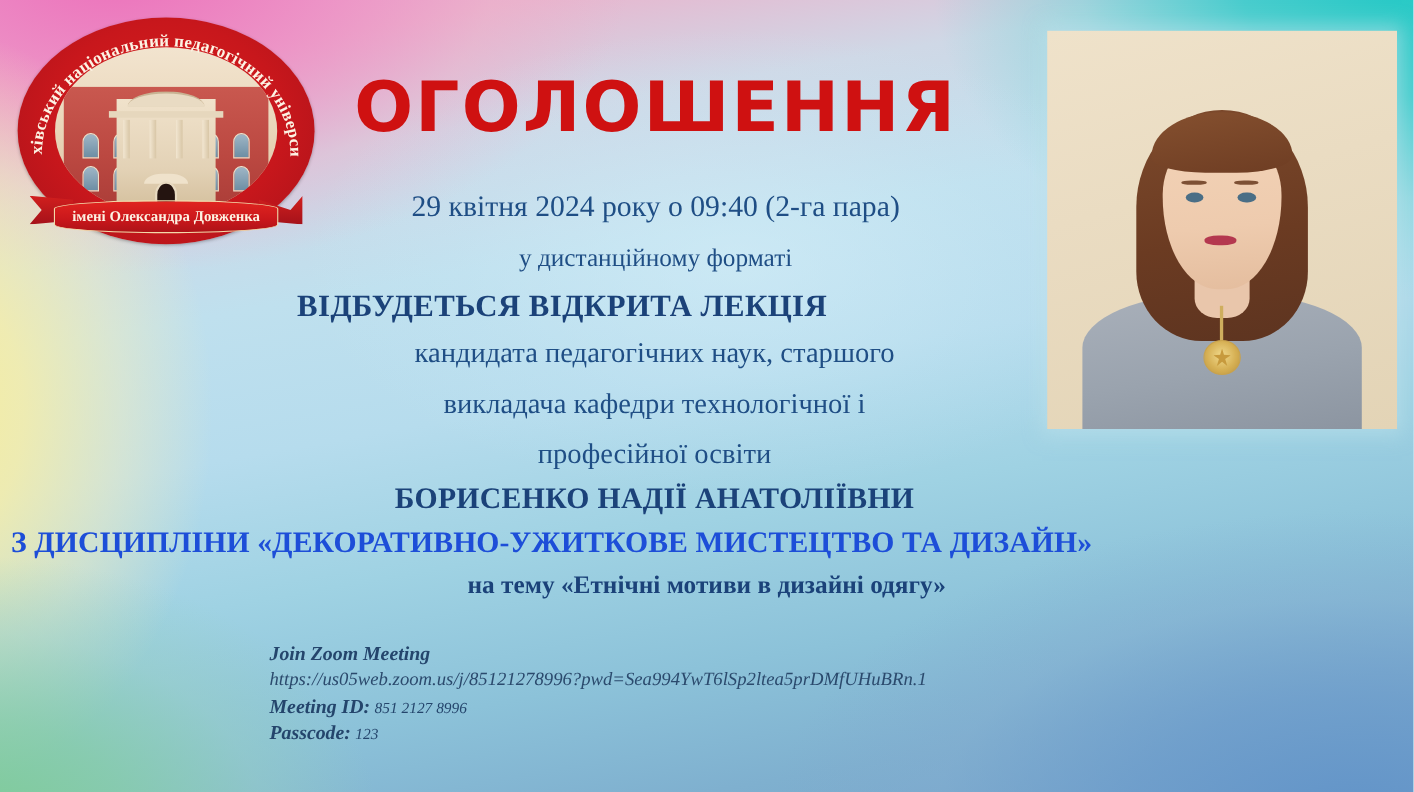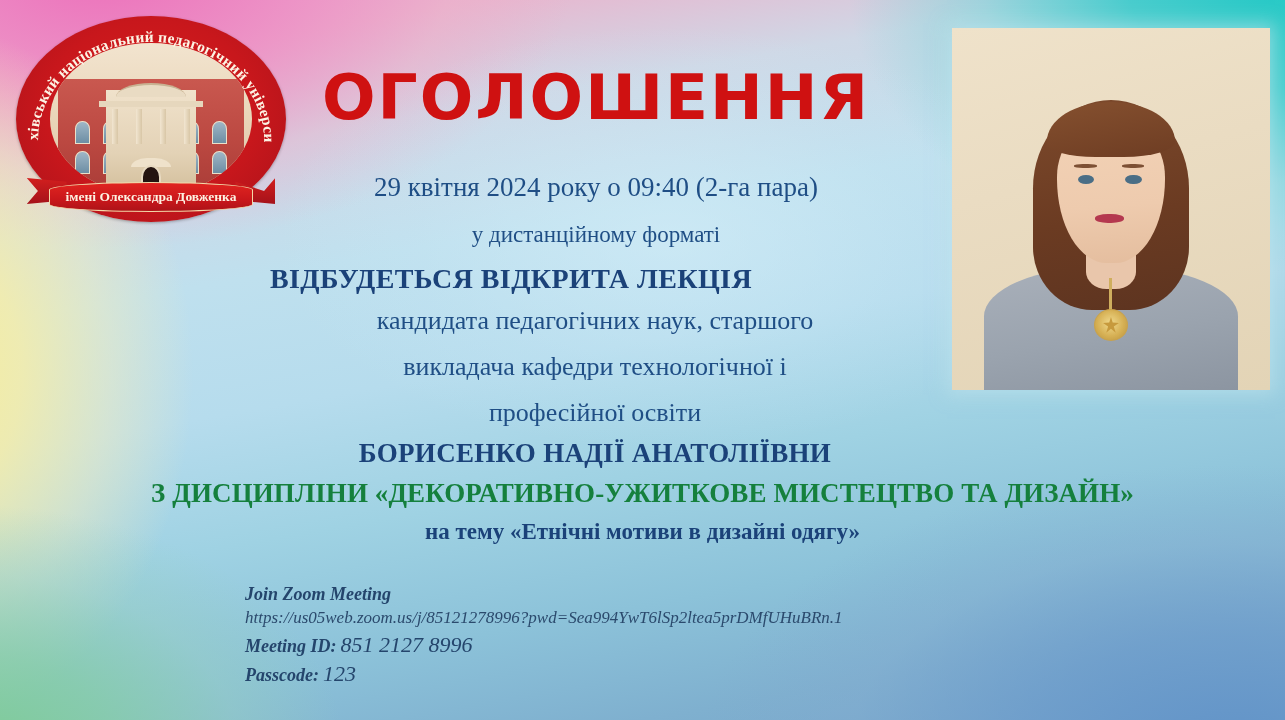--- a/index.html
+++ b/index.html
@@ -302,39 +302,39 @@
     white-space: nowrap;
   }
 
   .line-date   { left: 286px; top: 172px; width: 620px; text-align: center; font-size: 27px; }
   .line-format { left: 286px; top: 222px; width: 620px; text-align: center; font-size: 23px; }
   .line-lecture{ left: 270px; top: 263px; width: 650px; font-size: 28px; font-weight: 700; color: #1b4279; letter-spacing: 0.4px; }
   .line-deg1   { left: 250px; top: 306px; width: 690px; text-align: center; font-size: 26px; }
   .line-deg2   { left: 250px; top: 352px; width: 690px; text-align: center; font-size: 26px; }
   .line-deg3   { left: 250px; top: 398px; width: 690px; text-align: center; font-size: 26px; }
   .line-name   { left: 250px; top: 438px; width: 690px; text-align: center; font-size: 27px; font-weight: 700; color: #1b4279; letter-spacing: 0.3px; }
-  .line-subject{ left: 10px;  top: 478px; width: 1265px; text-align: center; font-size: 27px; font-weight: 700; color: #15803d; letter-spacing: 0.1px; }
+  .line-subject{ left: 10px;  top: 478px; width: 1265px; text-align: left; font-size: 27px; font-weight: 700; color: #1d4ed8; letter-spacing: 0.1px; }
   .line-topic  { left: 180px; top: 519px; width: 925px; text-align: center; font-size: 23px; font-weight: 700; color: #1b4279; }
   .line-groups { left: 180px; top: 554px; width: 925px; text-align: center; font-size: 23px; font-weight: 700; color: #1b4279; }
 
   
   #zoom-block {
     position: absolute;
     left: 245px;
     top: 582px;
     width: 830px;
     color: #24456c;
     font-family: "Liberation Serif", "DejaVu Serif", serif;
     font-style: italic;
   }
   .z-row { line-height: 1.36; white-space: nowrap; }
   .z-head { font-size: 18px; font-weight: 700; }
   .z-url  { font-size: 17px; font-weight: 400; color: #2b4a6d; }
   .z-lbl  { font-size: 18px; font-weight: 700; }
-  .z-val  { font-size: 22px; font-weight: 400; }
+  .z-val  { font-size: 14px; font-weight: 400; }
 </style>
 </head>
 <body>
 
 <div id="poster">
 
   <div class="bg-layer bg-base"></div>
   <div class="bg-layer bg-pink"></div>
   <div class="bg-layer bg-teal"></div>
   <div class="bg-layer bg-cream"></div>

